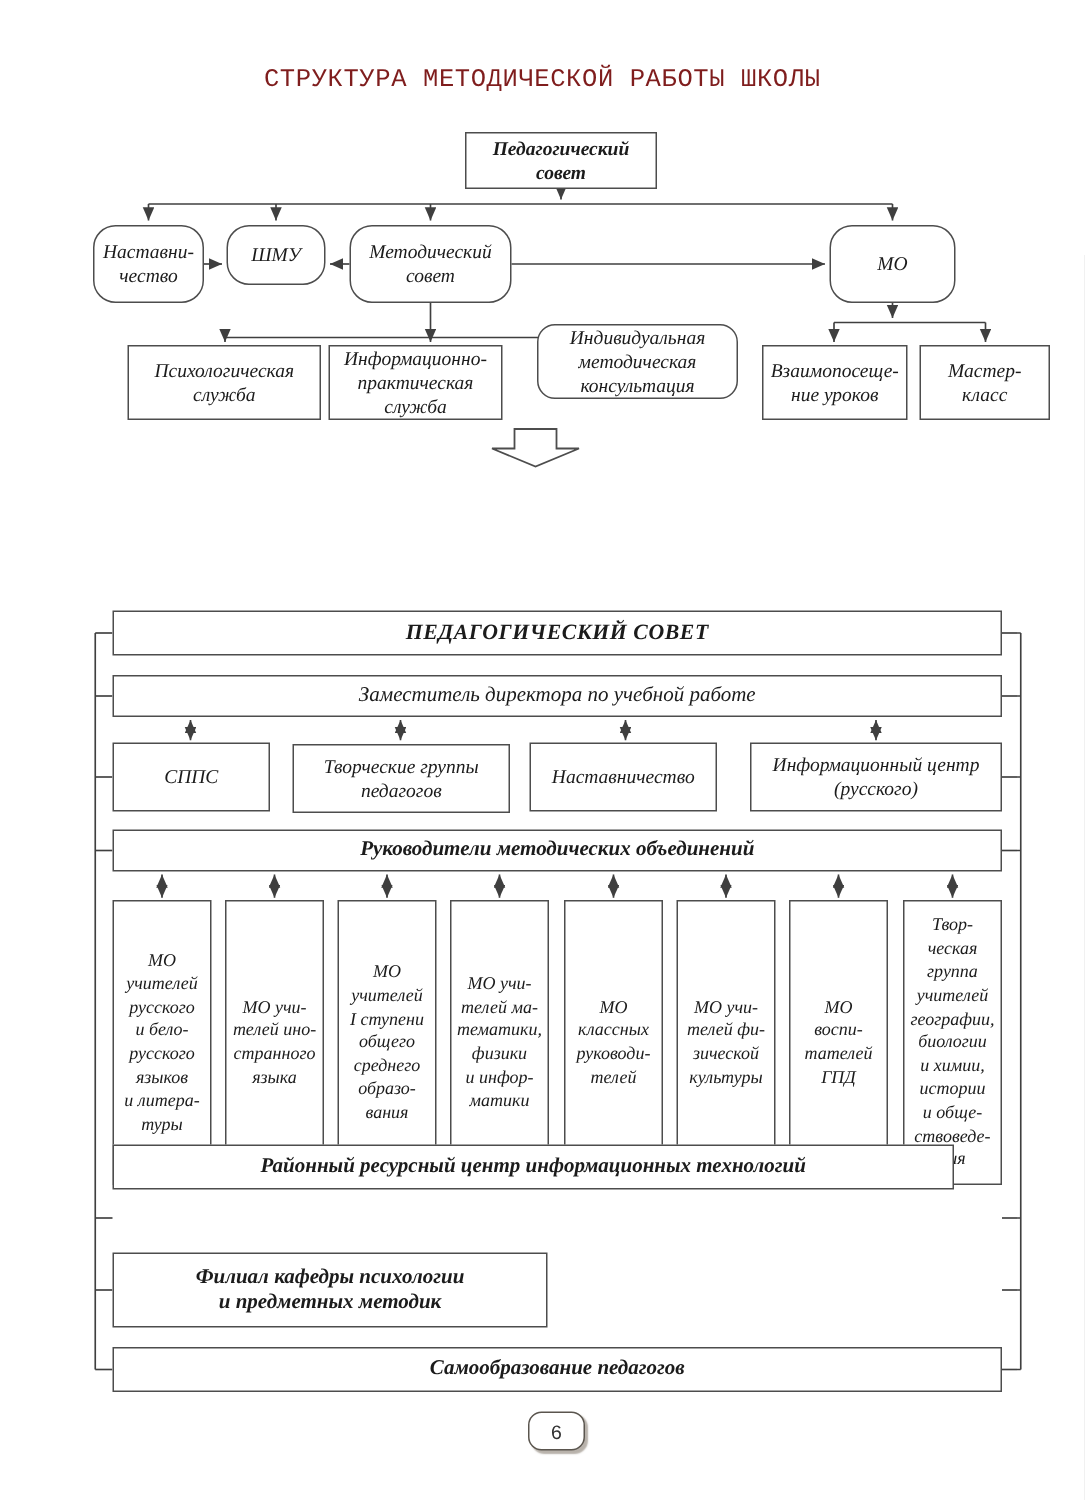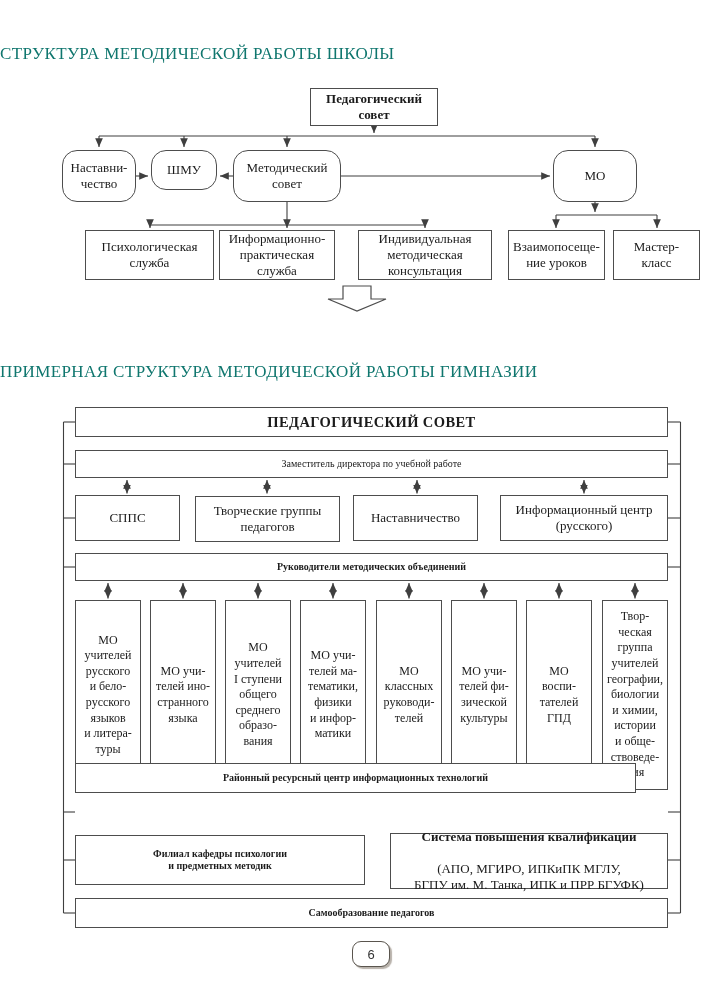--- a/index.html
+++ b/index.html
@@ -2,36 +2,36 @@
 <html><head>
 <meta charset="utf-8">
 <style>
   html,body { margin:0; padding:0; background:#e8e8e8; }
   .page {
     position:relative; width:723px; height:1000px; margin:0 auto;
     background:#ffffff; overflow:hidden;
     font-family:"Liberation Serif", serif; color:#1b1b1b;
   }
   .title {
-    position:absolute; left:0; width:723px; 
-    font-family:Liberation Serif, serif; font-size:17px;
-    letter-spacing:.4px; color:#0f766e; z-index:3;
+    position:absolute; left:0; width:723px; text-align:center;
+    font-family:Liberation Mono, monospace; font-size:17px;
+    letter-spacing:.4px; color:#7f1d1d; z-index:3;
   }
   .box {
     position:absolute; box-sizing:border-box; background:#fff;
     border:1.2px solid #4d4d4d; z-index:2;
     display:flex; align-items:center; justify-content:center;
     text-align:center; padding:1px 2px;
   }
   .wide { border-width:1.5px; }
   .rounded { border-radius:15px; }
-  .node-text { white-space:pre-line; line-height:1.25; font-size:13px; }
+  .node-text { white-space:pre-line; line-height:1.25; font-size:13px;font-style:italic; }
   .bold .node-text, .bold { font-weight:bold; }
   .fs12 .node-text { font-size:12px; line-height:1.3; }
-  .fs135 .node-text { font-size:10px; }
+  .fs135 .node-text { font-size:14px; }
   .fs145 .node-text { font-size:14.5px; letter-spacing:.4px; }
   .connectors {
     position:absolute; left:0; top:0; z-index:1; pointer-events:none;
   }
   .badge {
     position:absolute; left:352px; top:941px; width:38px; height:26px;
     box-sizing:border-box; border:1.2px solid #5a554e; border-radius:9px;
     background:#fff; box-shadow:2px 2px 1px rgba(125,115,102,.55);
     display:flex; align-items:center; justify-content:center;
     font-family:"Liberation Sans", sans-serif; font-size:13px; color:#333;
@@ -146,36 +146,35 @@
 
   <div class="box" style="left:85px; top:230px; width:129px; height:50px;">
     <span class="node-text">Психологическая
 служба</span>
   </div>
   <div class="box" style="left:219px; top:230px; width:116px; height:50px;">
     <span class="node-text">Информационно-
 практическая
 служба</span>
   </div>
-  <div class="box" style="left:358px; top:230px; width:134px; height:50px;">
+  <div class="box" style="left:358px; top:216px; width:134px; height:50px;border-radius:12px;">
     <span class="node-text">Индивидуальная
 методическая
 консультация</span>
   </div>
   <div class="box" style="left:508px; top:230px; width:97px; height:50px;">
     <span class="node-text">Взаимопосеще-
 ние уроков</span>
   </div>
   <div class="box" style="left:613px; top:230px; width:87px; height:50px;">
     <span class="node-text">Мастер-
 класс</span>
   </div>
 
 
-  <div class="title" style="top:362px;">ПРИМЕРНАЯ СТРУКТУРА МЕТОДИЧЕСКОЙ РАБОТЫ ГИМНАЗИИ</div>
 
   <div class="box wide bold fs145" style="left:75px; top:407px; width:593px; height:30px;">
     <span class="node-text">ПЕДАГОГИЧЕСКИЙ СОВЕТ</span>
   </div>
 
   <div class="box wide fs135" style="left:75px; top:450px; width:593px; height:28px;">
     <span class="node-text">Заместитель директора по учебной работе</span>
   </div>
 
   <div class="box" style="left:75px; top:495px; width:105px; height:46px;">
@@ -263,27 +262,20 @@
   </div>
 
   <div class="box wide bold fs135" style="left:75px; top:763px; width:561px; height:30px;text-align:right;">
     <span class="node-text">Районный ресурсный центр информационных технологий</span>
   </div>
 
   <div class="box bold fs135" style="left:75px; top:835px; width:290px; height:50px;">
     <span class="node-text">Филиал кафедры психологии
 и предметных методик</span>
   </div>
-  <div class="box" style="left:390px; top:833px; width:278px; height:56px;">
-    <span class="node-text">
-      <span class="sub-line bold">Система повышения квалификации</span>
-      <span class="sub-line">(АПО, МГИРО, ИПКиПК МГЛУ,
-БГПУ им. М. Танка, ИПК и ПРР БГУФК)</span>
-    </span>
-  </div>
 
   <div class="box wide bold fs135" style="left:75px; top:898px; width:593px; height:30px;">
     <span class="node-text">Самообразование педагогов</span>
   </div>
 
   <div class="badge">
     <span>6</span>
   </div>
 
 </div>

